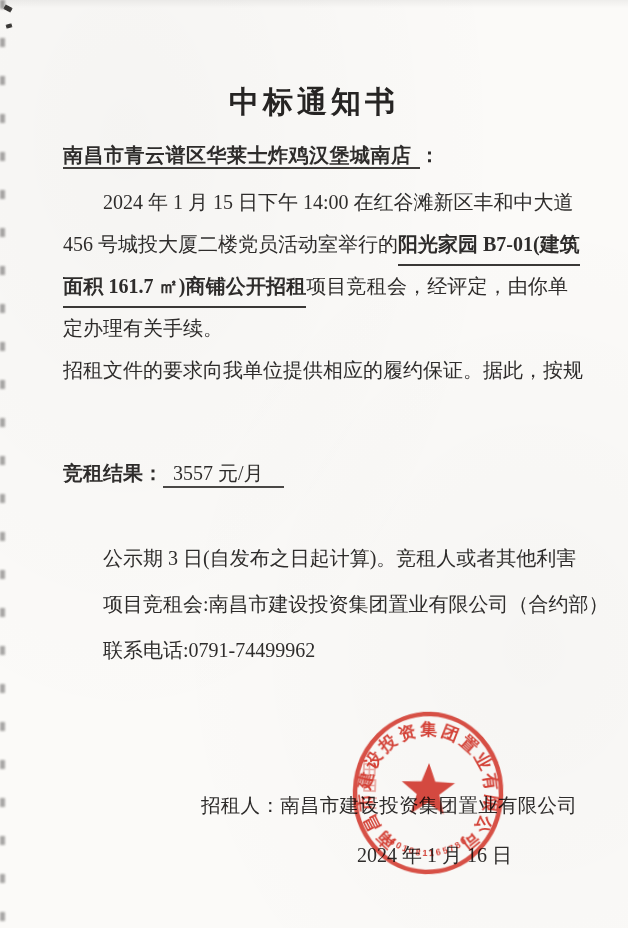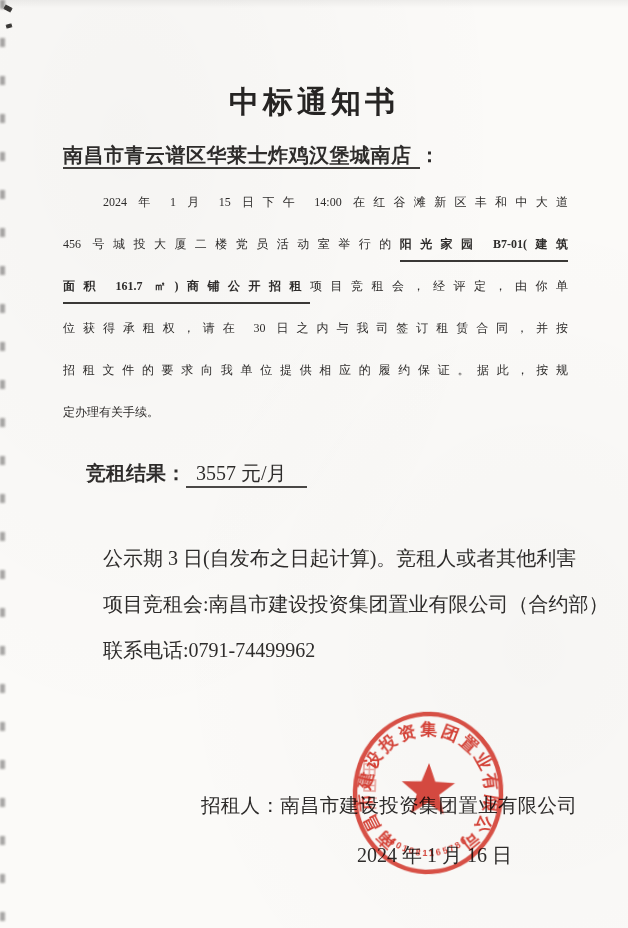--- a/index.html
+++ b/index.html
@@ -26,34 +26,33 @@
     color:#262423;
     margin-top:35px;
   }
   .addressee{
     position:absolute;top:140px;left:63px;right:40px;line-height:30px;
     font-size:20px;font-weight:bold;white-space:nowrap;letter-spacing:0.5px;
   }
   .bu{border-bottom:2px solid #3f3d3b;padding-bottom:1px;padding-right:8px;margin-top:42px;}
   .body-para{
     position:absolute;top:181px;left:63px;width:505px;
-    font-size:12px;line-height:42px;
+    font-size:20px;line-height:42px;
   }
   .notice-para{
     position:absolute;top:535px;left:63px;width:505px;
     font-size:20px;line-height:46px;
   }
   .pl{text-align:justify;text-align-last:justify;white-space:nowrap;}
   .pl.short{text-align-last:left;}
   .pl.ind{padding-left:40px;}
   .em{font-weight:bold;border-bottom:2px solid #3a3836;padding-bottom:9px;}
   .result-line{
     position:absolute;top:452px;left:63px;line-height:42px;font-size:20px;
     white-space:nowrap;
-    margin-left:23px;
   }
   .result-label{font-weight:bold;}
   .uval{border-bottom:2px solid #4a4846;padding:0 20px 2px 10px;}
   .sig-lessor{
     position:absolute;top:786px;left:201px;line-height:40px;font-size:19.5px;
     white-space:nowrap;letter-spacing:0.3px;
   }
   .sig-date{
     position:absolute;top:836px;left:357px;line-height:38px;font-size:20px;
     white-space:nowrap;
@@ -75,23 +74,22 @@
   <div class="speck" style="left:6px;top:24px;width:6px;height:4px;transform:rotate(-15deg);"></div>
 
   <div class="doc-title">中标通知书</div>
 
   <div class="addressee"><span class="bu">南昌市青云谱区华莱士炸鸡汉堡城南店</span><span>：</span></div>
 
   <div class="body-para">
     <div class="pl ind"><span>2024 年 1 月 15 日下午 14:00 在红谷滩新区丰和中大道</span></div>
     <div class="pl"><span>456 号城投大厦二楼党员活动室举行的</span><span class="em">阳光家园 B7-01(建筑</span></div>
     <div class="pl"><span class="em">面积 161.7 ㎡)商铺公开招租</span><span>项目竞租会，经评定，由你单</span></div>
-    <div class="pl"><span>位获得承租权，请在 30 日之内与我司签订租赁合同，并按</span></div>
+    <div class="pl short"><span>定办理有关手续。</span></div>
     <div class="pl"><span>招租文件的要求向我单位提供相应的履约保证。据此，按规</span></div>
-    <div class="pl short"><span>定办理有关手续。</span></div>
   </div>
 
   <div class="result-line"><span class="result-label">竞租结果：</span><span class="uval">3557 元/月</span></div>
 
   <div class="notice-para">
     <div class="pl ind"><span>公示期 3 日(自发布之日起计算)。竞租人或者其他利害</span></div>
     <div class="pl ind"><span>项目竞租会:南昌市建设投资集团置业有限公司（合约部）</span></div>
     <div class="pl short ind"><span>联系电话:0791-74499962</span></div>
   </div>
 

